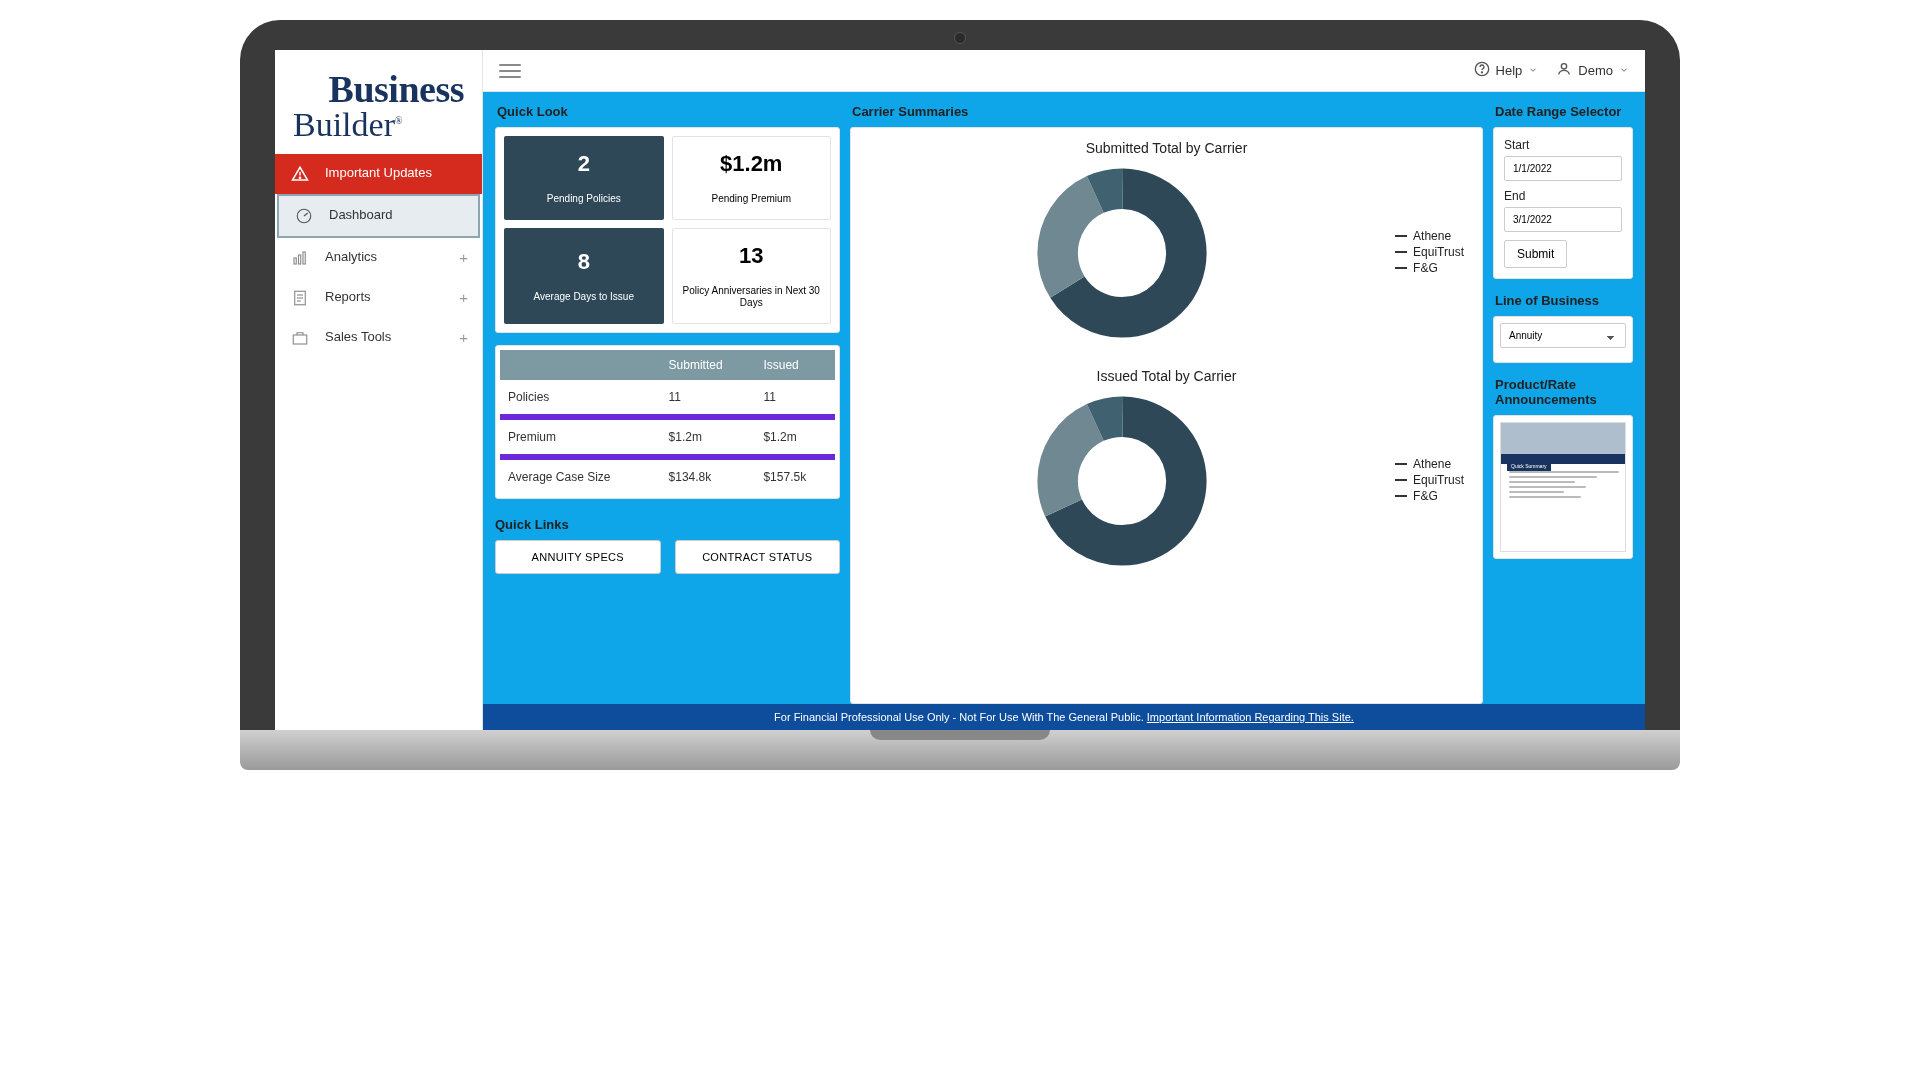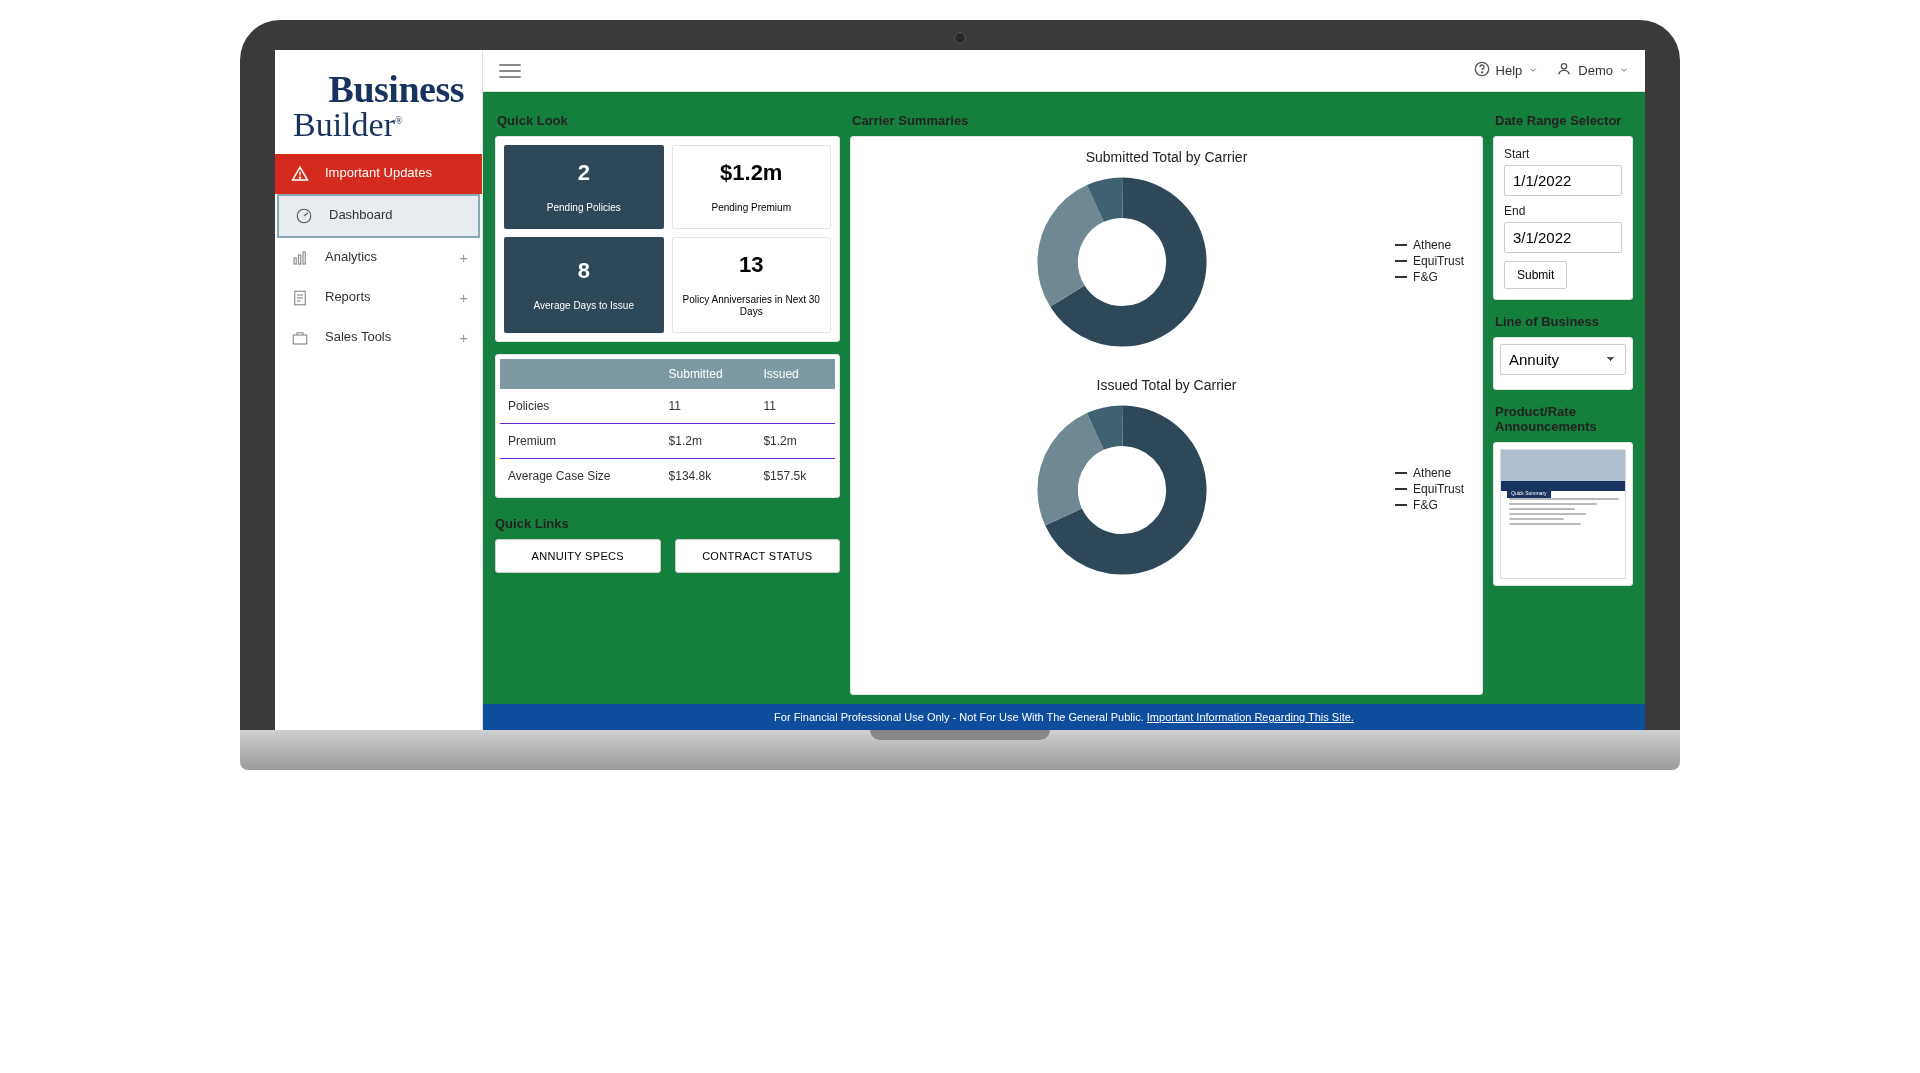--- a/index.html
+++ b/index.html
@@ -18,21 +18,21 @@
 .logo-bot { font: 400 34px/1 Georgia, serif; color: #19335f; }
 .logo-r { font-size: 10px; vertical-align: super; }
 
 .nav-item { display: flex; align-items: flex-start; padding: 11px 14px; font-size: 13px; color: #333; cursor: pointer; position: relative; }
 .nav-item .micon { width: 22px; height: 18px; margin-right: 14px; display: flex; align-items: center; justify-content: center; color: #888; }
 .nav-item .plus { position: absolute; right: 14px; color: #999; font-size: 15px; }
 .nav-updates { background: #d52b1e; color: #fff; }
 .nav-updates .micon { color: #fff; }
 .nav-active { background: #e6ecef; border: 2px solid #8ca7b4; margin: 0 2px; }
 
-.main { flex: 1; display: flex; flex-direction: column; background: #15803d; min-width: 0; gap: 9px; }
+.main { flex: 1; display: flex; flex-direction: column; background: #0ea5e9; min-width: 0; }
 .topbar { background: #fff; border-bottom: 1px solid #e3e3e3; height: 42px; display: flex; align-items: center; padding: 0 16px; }
 .topbar .grow { flex: 1; }
 .topbar .t-item { display: flex; align-items: center; gap: 6px; font-size: 13px; color: #333; margin-left: 18px; cursor: pointer; }
 .hamburger { display: flex; flex-direction: column; gap: 4px; cursor: pointer; }
 .hamburger span { width: 22px; height: 2px; background: #8a8a8a; border-radius: 1px; }
 
 .content { flex: 1; display: flex; gap: 10px; padding: 12px 12px 0; min-height: 0; }
 .col { display: flex; flex-direction: column; }
 .col-left { width: 345px; }
 .col-mid { flex: 1; }
@@ -44,40 +44,40 @@
 .stat { display: flex; flex-direction: column; align-items: center; justify-content: center; text-align: center; padding: 14px 6px; border-radius: 2px; min-height: 74px; }
 .stat-dark { background: #2f4858; color: #fff; }
 .stat-light { background: #fff; border: 1px solid #e3e3e3; }
 .stat .val { font-size: 22px; font-weight: 700; }
 .stat .lbl { font-size: 10px; margin-top: 16px; line-height: 1.2; }
 
 .qtable { margin-top: 12px; background: #fff; border: 1px solid #e3e3e3; border-radius: 3px; padding: 4px; }
 table { width: 100%; border-collapse: collapse; font-size: 12px; }
 thead th { background: #7d9aa3; color: #fff; padding: 8px; text-align: left; font-weight: 400; margin-left: 45px; }
 thead th:first-child { background: #7d9aa3; }
-tbody td { padding: 10px 8px; border-bottom: 1px solid #6d28d9; color: #333; }
+tbody td { padding: 10px 8px; border-bottom: 6px solid #6d28d9; color: #333; }
 tbody tr:last-child td { border-bottom: none; }
 
 .ql-title { font-size: 13px; font-weight: 700; color: #222; margin-top: 18px; margin-bottom: 8px; }
 .ql-row { display: flex; gap: 14px; }
 .ql-btn { flex: 1; background: #fff; border: 1px solid #ccc; border-radius: 3px; padding: 10px 4px; font-size: 11px; text-align: center; cursor: pointer; letter-spacing: 0.3px; }
 
 .carrier-panel { background: #fff; border: 1px solid #e3e3e3; border-radius: 3px; padding: 12px 18px; flex: 1; }
 .chart-title { text-align: center; font-size: 14px; color: #222; margin-bottom: 12px; }
 .chart-wrap { display: flex; align-items: center; gap: 20px; margin-bottom: 30px; }
 .donut-holder { flex: 1; display: flex; justify-content: center; position: relative; }
 .donut { width: 170px; height: 170px; }
 .seg-label { position: absolute; font-size: 11px; color: #fff; }
 .legend { font-size: 12px; color: #222; }
 .legend div { display: flex; align-items: center; gap: 6px; margin-bottom: 2px; }
 .legend .dash { width: 12px; height: 2px; background: #333; }
 
 .r-panel { background: #fff; border: 1px solid #e3e3e3; border-radius: 3px; padding: 10px; margin-bottom: 14px; }
 .r-panel label { font-size: 12px; color: #222; display: block; margin-bottom: 4px; }
-.r-panel input, .r-panel select { width: 100%; border: 1px solid #ccc; border-radius: 2px; padding: 6px 8px; font-size: 15px; margin-bottom: 8px; background: #fff; }
+.r-panel input, .r-panel select { width: 100%; border: 1px solid #ccc; border-radius: 2px; padding: 6px 8px; font-size: 10px; margin-bottom: 8px; background: #fff; }
 .r-panel select { appearance: none; background-image: linear-gradient(45deg, transparent 50%, #555 50%), linear-gradient(135deg, #555 50%, transparent 50%); background-position: calc(100% - 14px) 12px, calc(100% - 10px) 12px; background-size: 4px 4px; background-repeat: no-repeat; }
 .submit { border: 1px solid #ccc; background: #fff; padding: 6px 12px; font-size: 12px; border-radius: 2px; cursor: pointer; }
 .ann-card { background: #fff; border: 1px solid #e3e3e3; border-radius: 3px; padding: 6px; }
 .ann-thumb { height: 130px; border: 1px solid #ddd; background: linear-gradient(180deg, #aebecd 0%, #aebecd 24%, #18335f 24%, #18335f 32%, #fff 32%); position: relative; }
 .ann-thumb .pill { position: absolute; top: 38px; left: 6px; font-size: 5px; background: #19335f; color: #fff; padding: 2px 4px; }
 .ann-thumb .lines { position: absolute; top: 48px; left: 8px; right: 6px; display: flex; flex-direction: column; gap: 3px; }
 .ann-thumb .lines span { height: 2px; background: #bbb; border-radius: 1px; }
 
 .footer { background: #0e4d9c; color: #fff; font-size: 11px; text-align: center; padding: 7px 4px; }
 .footer a { color: #fff; text-decoration: underline; }

